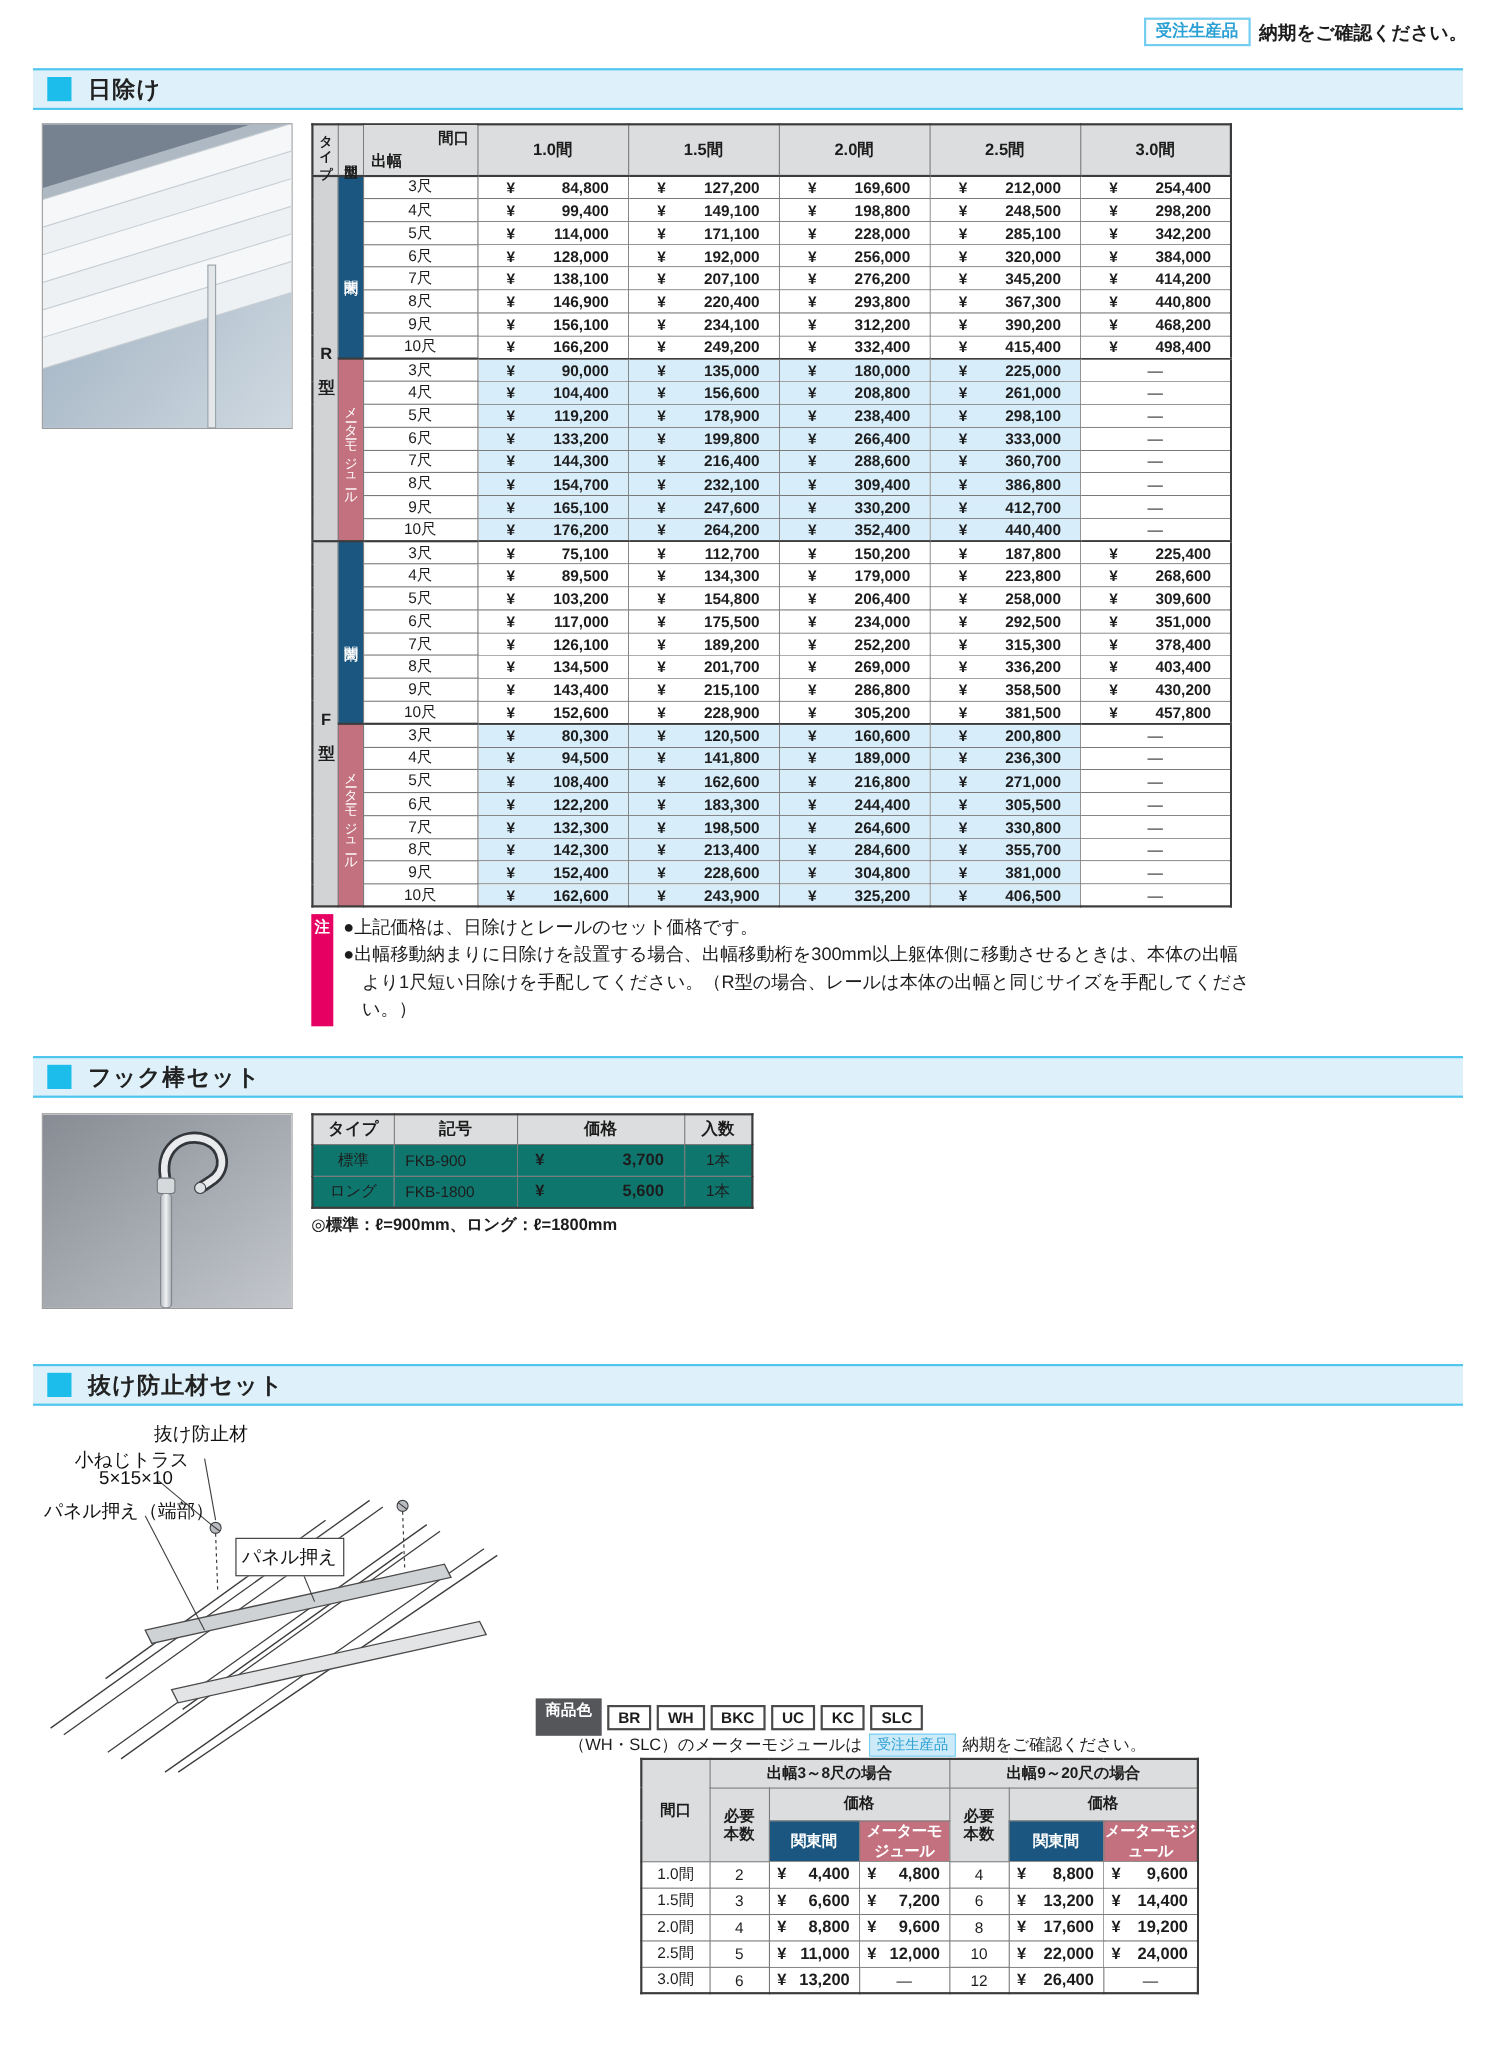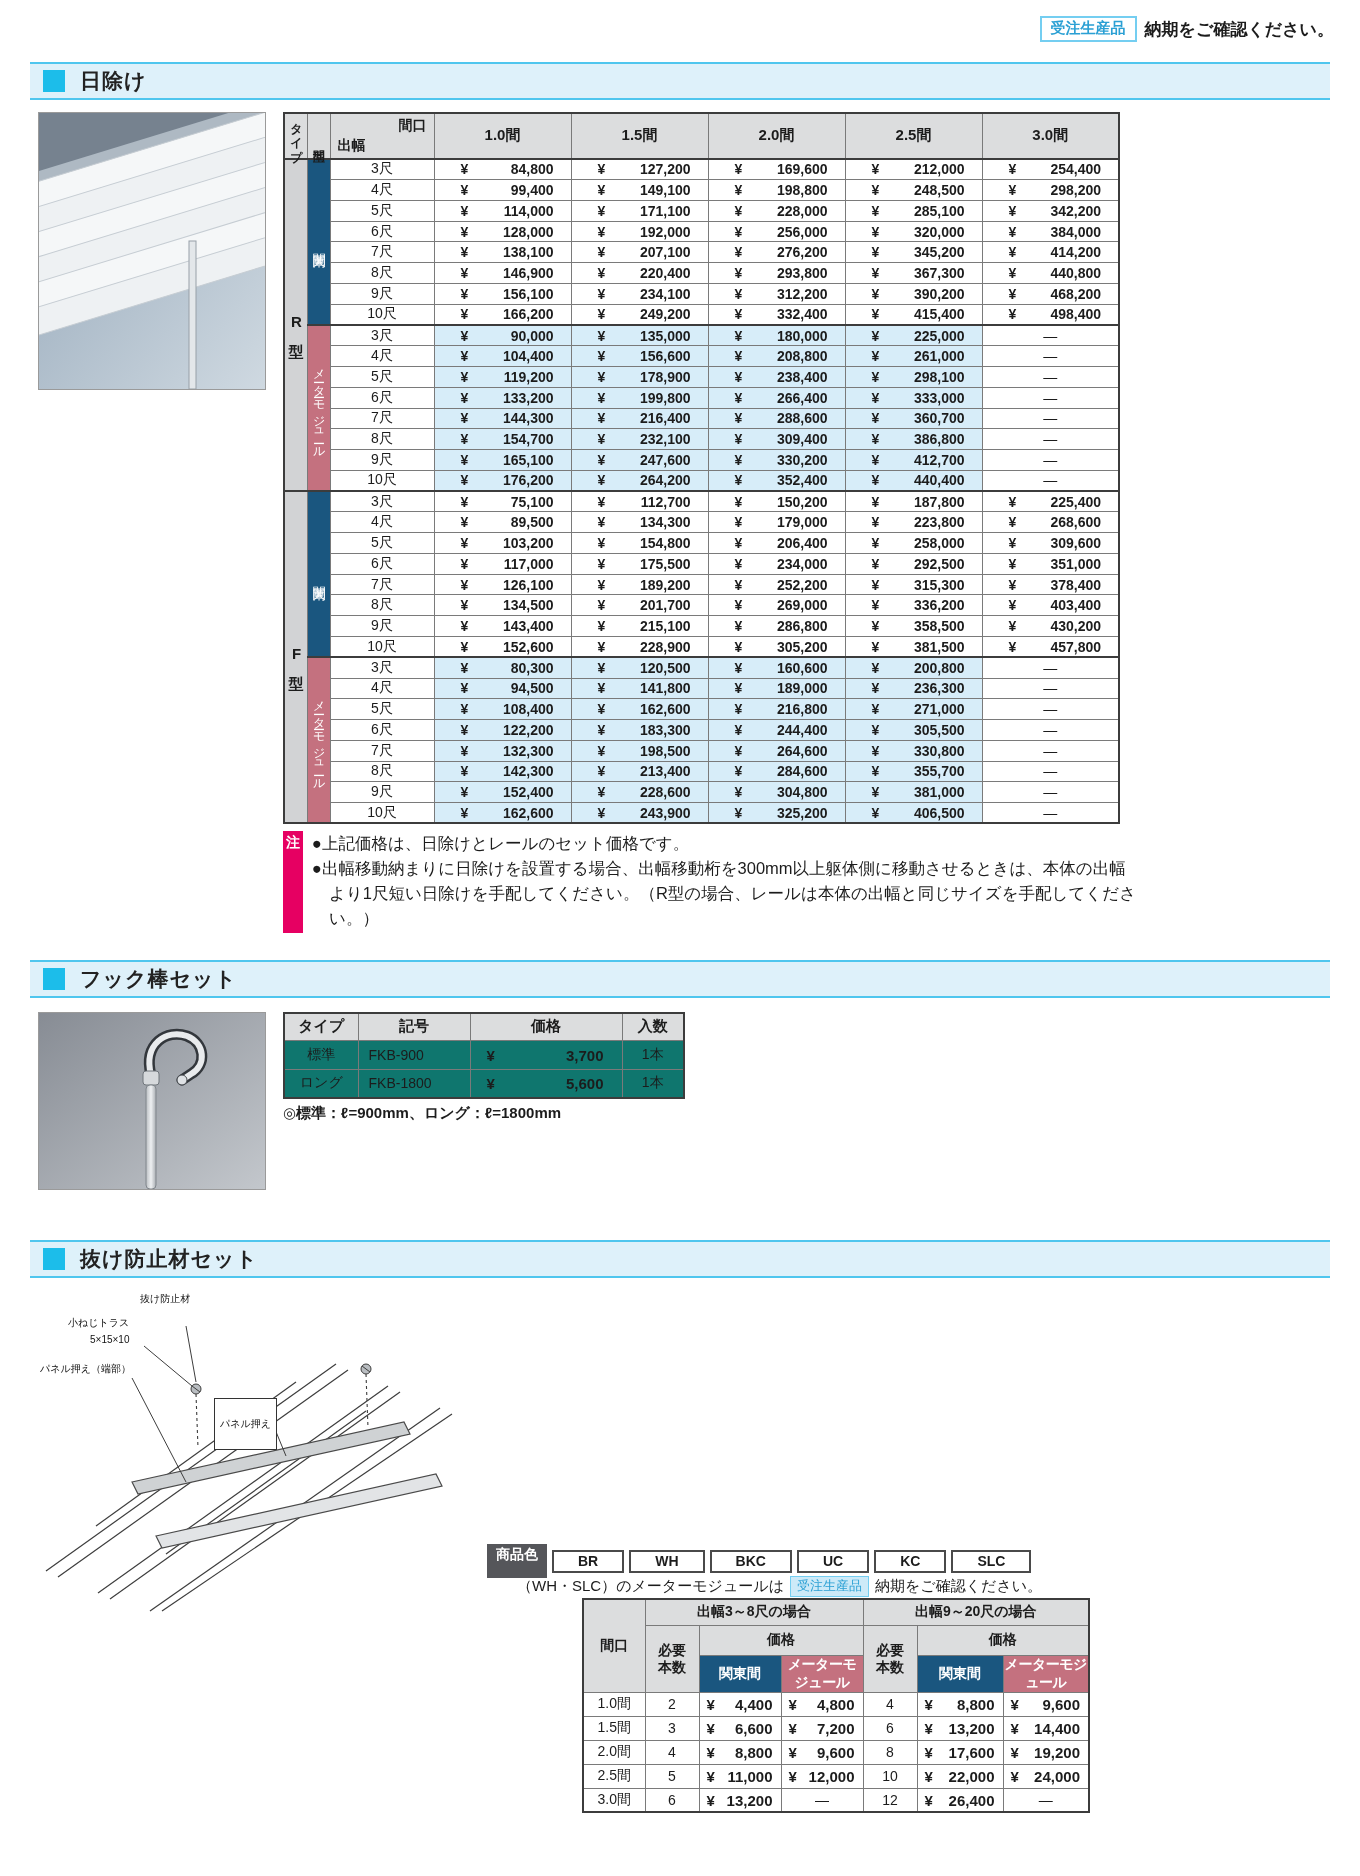--- a/index.html
+++ b/index.html
@@ -60,21 +60,21 @@
   .hook-table td { text-align:center; background:#0f766e; }
   .hook-table td.code { text-align:left; padding-left:10px; }
   .hook-table td.pr { position:relative; font-weight:bold; font-size:15px; }
   .hook-table td.pr .yen { position:absolute; left:16px; top:50%; transform:translateY(-50%); }
   .hook-table td.pr .num { position:absolute; right:18px; top:50%; transform:translateY(-50%); }
   .hook-note { position:absolute; left:283px; top:1104px; font-size:15px; font-weight:600; }
 
   
   .colors-row { position:absolute; left:487px; top:1544px; display:flex; align-items:center; gap:5px; }
   .color-label { background:#55565a; color:#fff; font-size:14px; font-weight:600; padding:2px 9px 14px; }
-  .chip { border:2px solid #4a4a4a; background:#fff; font-size:14px; font-weight:600; padding:1px 24px 2px; min-width:40px; text-align:center; }
+  .chip { border:2px solid #4a4a4a; background:#fff; font-size:14px; font-weight:600; padding:1px 8px 2px; min-width:40px; text-align:center; }
   .order-note { position:absolute; left:517px; top:1576px; display:flex; align-items:center; gap:6px; font-size:15px; font-weight:500; }
   .badge-sm { border:1.5px solid #74cef1; background:#cdeaf8; color:#2ba0d4; font-size:13px; padding:0 6px 1px; white-space:nowrap; }
 
   
   .bottom-table { position:absolute; left:582px; top:1598px; table-layout:fixed; border:2px solid #3c3c3c; }
   .bottom-table th, .bottom-table td { border:1px solid #7a7a7a; padding:0; }
   .bottom-table .bh { background:#dcddde; font-size:14px; font-weight:600; }
   .bottom-table thead tr:nth-child(1) th { height:26px; }
   .bottom-table thead tr:nth-child(2) th { height:30px; }
   .bottom-table thead tr:nth-child(3) th { height:28px; }
@@ -83,22 +83,22 @@
   .meter-h { background:#c4717f !important; color:#fff; font-size:10px; letter-spacing:-0.5px; }
   .bottom-table tbody tr { height:24px; }
   .bottom-table tbody td { background:#fff; text-align:center; font-size:14px; }
   .bottom-table tbody td.bpr { position:relative; font-weight:bold; font-size:15px; }
   .bottom-table tbody td.bpr .yen { position:absolute; left:7px; top:50%; transform:translateY(-50%); }
   .bottom-table tbody td.bpr .num { position:absolute; right:8px; top:50%; transform:translateY(-50%); }
   .bottom-table tbody td.bdash { font-weight:normal; }
 
   
   .diagram { position:absolute; left:36px; top:1286px; width:436px; height:326px; }
-  .dlabel { position:absolute; font-size:10px; font-weight:500; color:#111; white-space:nowrap; }
-  .dlabel.boxed { border:1px solid #333; padding:18px 5px; background:#fff; }
+  .dlabel { position:absolute; font-size:17px; font-weight:500; color:#111; white-space:nowrap; }
+  .dlabel.boxed { border:1px solid #333; padding:5px 5px; background:#fff; }
 </style>
 </head>
 <body>
 
 <div id="page">
 
   <div class="top-note">
     <span class="badge">受注生産品</span>
     <span>納期をご確認ください。</span>
   </div>

